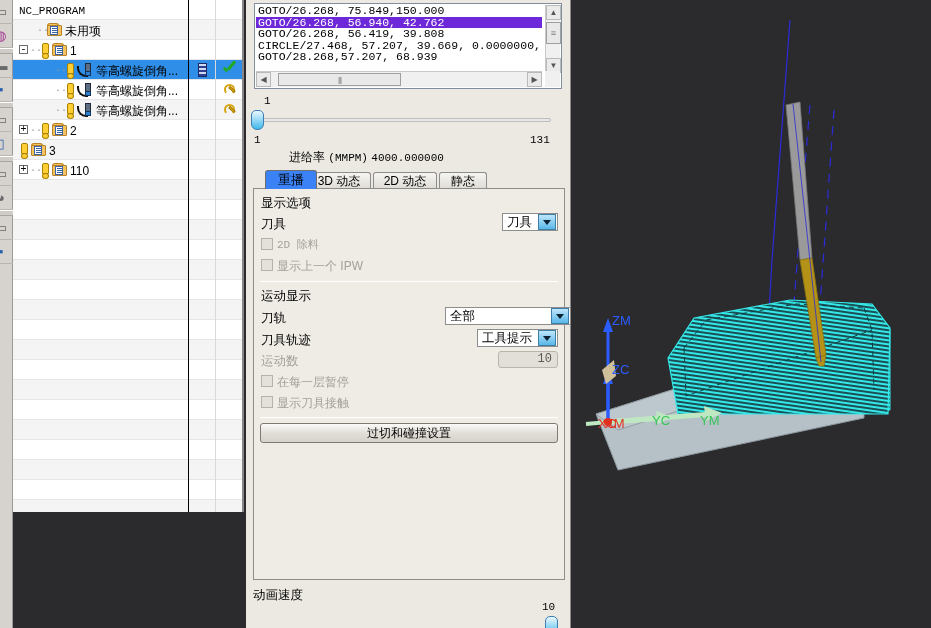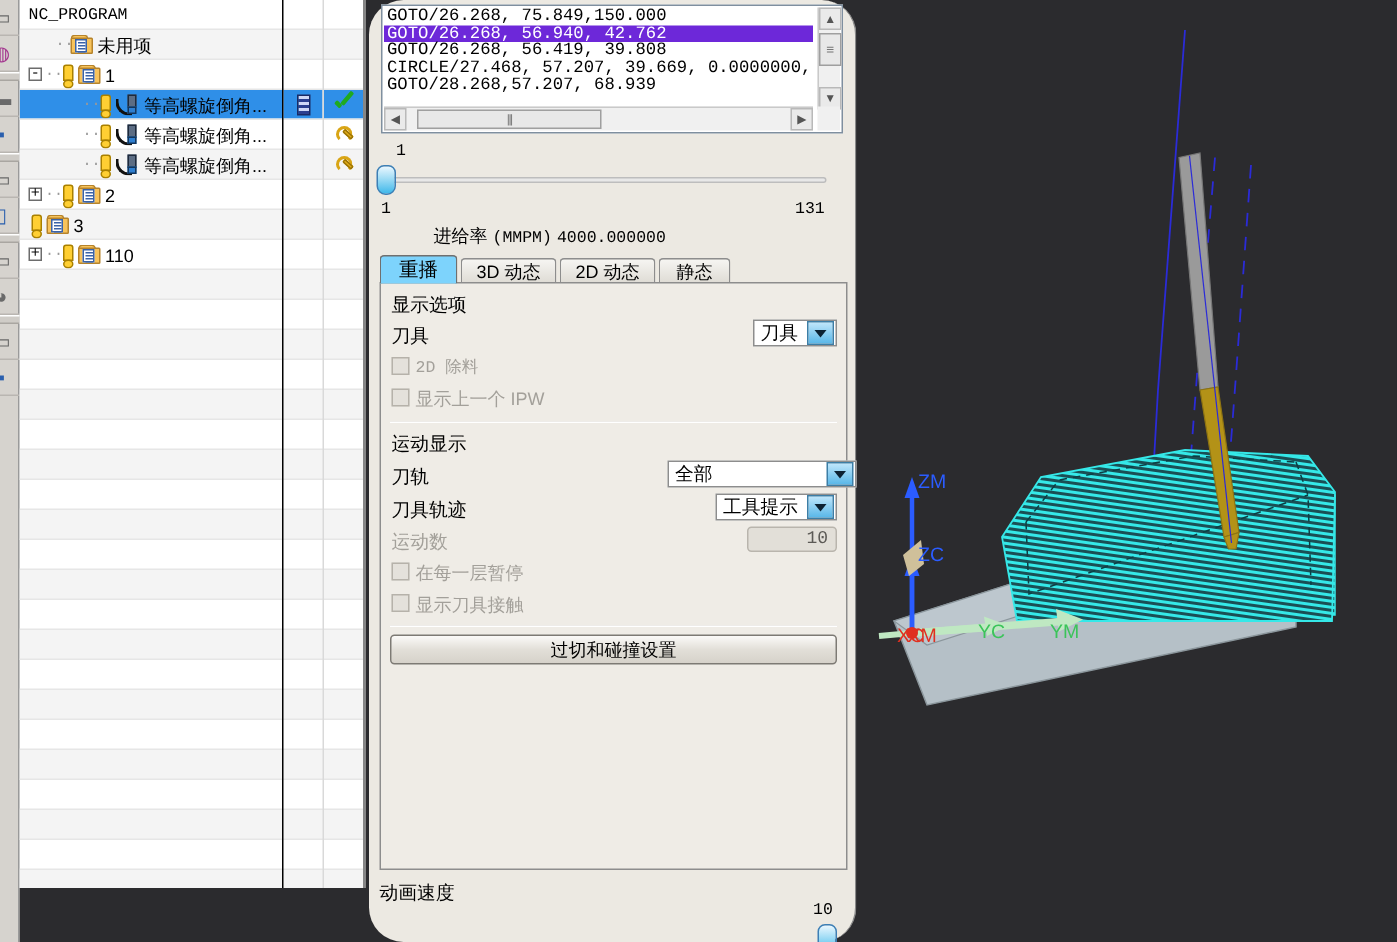--- a/index.html
+++ b/index.html
@@ -33,21 +33,21 @@
     width: 18px; height: 18px; font-size: 13px; line-height: 18px;
     text-align: center; color: #555;
   }
   .rail-glyph.magenta { color: #a3348e; }
   .rail-glyph.blue { color: #2a5fae; }
   .rail-glyph.gray { color: #6a6a6a; }
 
   
   #tree-panel {
     position: absolute; left: 13px; top: 0;
-    width: 231px; height: 592px;
+    width: 231px; height: 512px;
     background: #ffffff;
     border-right: 2px solid #868686;
     overflow: hidden;
   }
   #tree-panel .tcol-div {
     position: absolute; left: 175px; top: 0; width: 1px; height: 628px;
     background: #000; z-index: 5;
   }
   #tree-panel .tcol-div2 {
     position: absolute; left: 202px; top: 0; width: 1px; height: 628px;
@@ -136,21 +136,20 @@
   .ico-wrench::after { content:""; position:absolute; left:6px; top:5px; width:8px; height:3px;
                 background:#e0ab16; transform:rotate(42deg); border-radius:1px;
                 box-shadow: 0 0 0 1px #9a7306 inset; }
 
   
   #mid-panel {
     position: absolute; left: 246px; top: 0;
     width: 325px; height: 628px;
     background: #ece9e2;
     border-right: 1px solid #8a8a8a;
-    border-radius: 23px;
   }
 
   
   #code-box {
     position: absolute; left: 8px; top: 3px; width: 308px; height: 86px;
     background: #fff; border: 1px solid #7f8f9f;
   }
   #code-lines {
     position:absolute; left:1px; top:1px; width: 286px; height: 68px;
     overflow: hidden;
@@ -193,22 +192,22 @@
   .feed-line { position:absolute; left:7px; top:149px; font-size:12px; color:#000;margin-left:36px; }
   .feed-line .mono { font-family:"Liberation Mono", monospace; font-size:11px; }
 
   
   #tabs { position:absolute; left:7px; top:170px; width:312px; height:19px; }
   .tab { position:absolute; top:2px; height:17px; line-height:16px;
          background: linear-gradient(180deg,#f6f5f2,#dedbd4);
          border:1px solid #8d8d8d; border-bottom:none;
          border-radius:3px 3px 0 0; text-align:center; font-size:12px; color:#000;
          padding: 0 5px; }
-  .tab.active { top:0; height:19px; line-height:18px; background:#7dd3fc;
-                font-size:13px; border-color:#6f6f6f; z-index:3; }
+  .tab.active { top:0; height:19px; line-height:18px; background:#3b82f6;
+                font-size:13px; border-color:#6f6f6f; z-index:3;margin-left:12px; }
 
   
   #panel-body {
     position:absolute; left:7px; top:188px; width:312px; height:392px;
     background:#efece6; border:1px solid #8d8d8d;
   }
   .sec-title { position:absolute; font-size:12.5px; color:#000; }
   .fld-label { position:absolute; font-size:12.5px; color:#000; }
   .fld-label.dis { color:#a3a09a; }
   .hr { position:absolute; height:1px; background:#c9c5bd;

